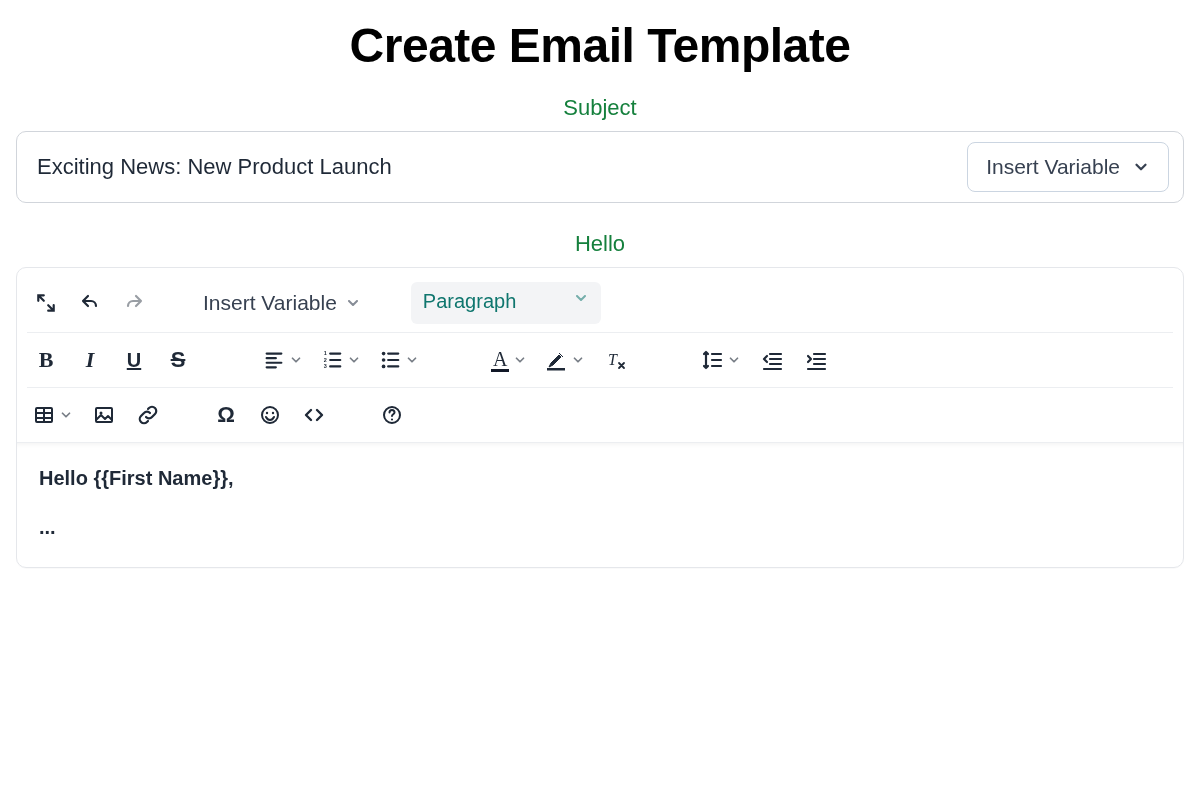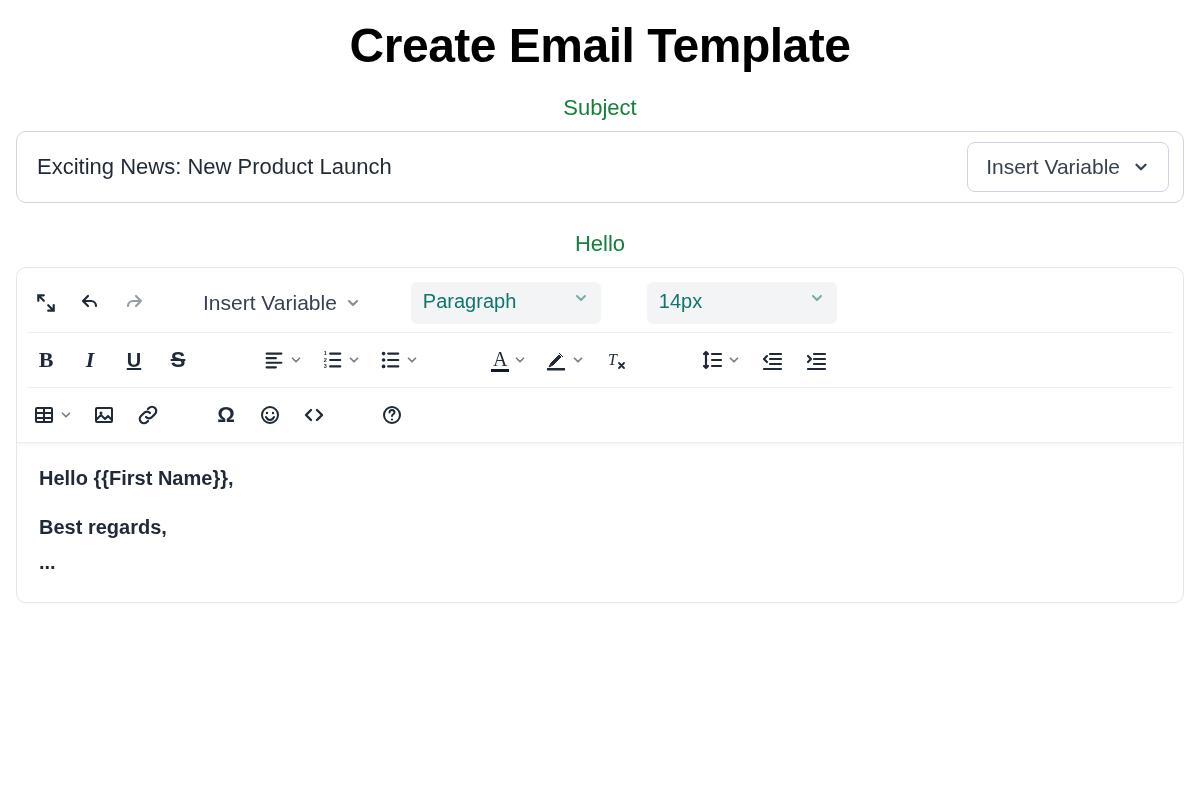--- a/index.html
+++ b/index.html
@@ -268,26 +268,20 @@
       </button>
       <div class="gap"></div>
       <div class="tb-select">
         <span>Paragraph</span>
         <svg class="chev" viewBox="0 0 16 16">
             <use href="#i-chev-down"></use>
           </svg>
       </div>
       <div class="gap-sm"></div>
       <div class="gap-sm"></div>
-      <div class="tb-select">
-        <span>14px</span>
-        <svg class="chev" viewBox="0 0 16 16">
-            <use href="#i-chev-down"></use>
-          </svg>
-      </div>
     </div>
 
     <div class="tb-row">
       <button class="tb-btn">
         <span class="bold-glyph">B</span>
       </button>
       <button class="tb-btn">
         <span class="italic-glyph">I</span>
       </button>
       <button class="tb-btn">
@@ -400,17 +394,16 @@
         <svg viewBox="0 0 22 22">
             <use href="#i-help"></use>
           </svg>
       </button>
     </div>
 
   </div>
 
   <div class="editor-body" contenteditable="true" style="">
     <p>Hello {{First Name}},</p>
-    <p style="margin-bottom:4px">Best regards,</p>
     <p style="margin-bottom:0">...</p>
   </div>
 
 </div>
 
 </body></html>

